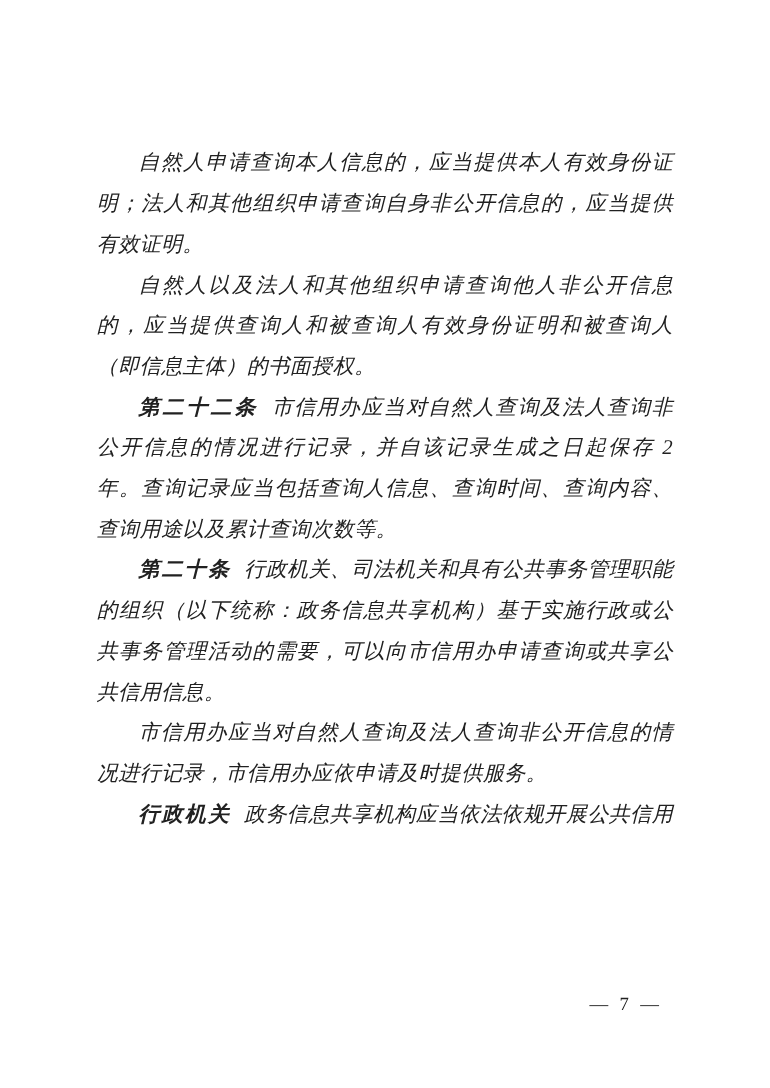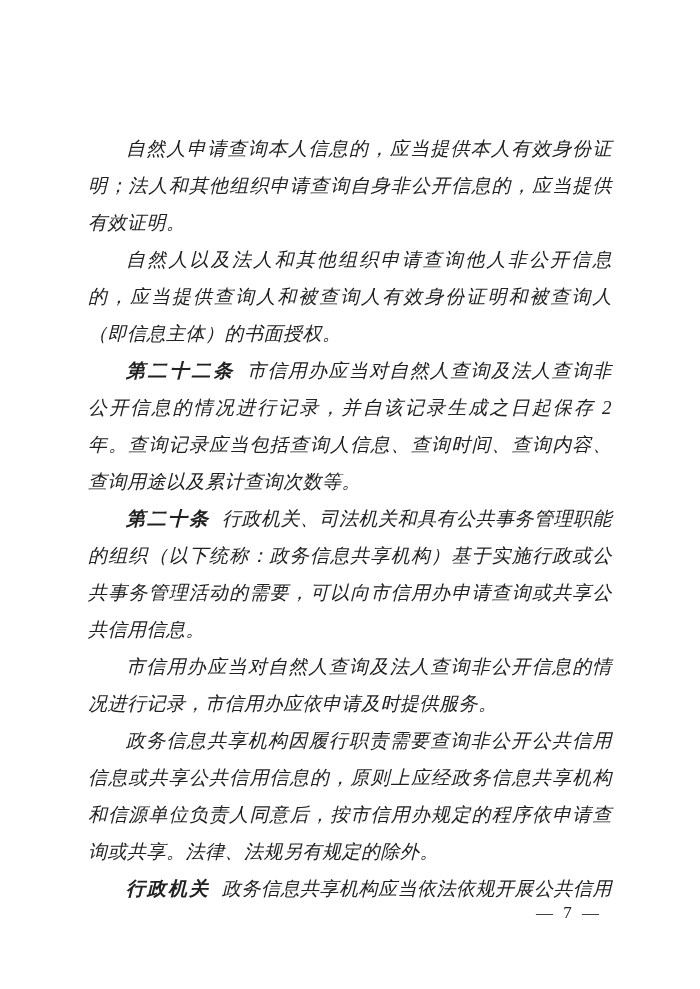--- a/index.html
+++ b/index.html
@@ -62,21 +62,20 @@
     <p class="para"><b class="article-lead"></b><span>自然人申请查询本人信息的，应当提供本人有效身份证明；法人和其他组织申请查询自身非公开信息的，应当提供有效证明。</span></p>
 
     <p class="para"><b class="article-lead"></b><span>自然人以及法人和其他组织申请查询他人非公开信息的，应当提供查询人和被查询人有效身份证明和被查询人（即信息主体）的书面授权。</span></p>
 
     <p class="para"><b class="article-lead">第二十二条</b><span>市信用办应当对自然人查询及法人查询非公开信息的情况进行记录，并自该记录生成之日起保存 2 年。查询记录应当包括查询人信息、查询时间、查询内容、查询用途以及累计查询次数等。</span></p>
 
     <p class="para"><b class="article-lead">第二十条</b><span>行政机关、司法机关和具有公共事务管理职能的组织（以下统称：政务信息共享机构）基于实施行政或公共事务管理活动的需要，可以向市信用办申请查询或共享公共信用信息。</span></p>
 
     <p class="para"><b class="article-lead"></b><span>市信用办应当对自然人查询及法人查询非公开信息的情况进行记录，市信用办应依申请及时提供服务。</span></p>
 
-    <p class="para"><b class="article-lead"></b><span>政务信息共享机构因履行职责需要查询非公开公共信用信息或共享公共信用信息的，原则上应经政务信息共享机构和信源单位负责人同意后，按市信用办规定的程序依申请查询或共享。法律、法规另有规定的除外。</span></p>
 
     <p class="para"><b class="article-lead">行政机关</b><span>政务信息共享机构应当依法依规开展公共信用</span></p>
 
   </div>
 
   <div class="page-number">— 7 —</div>
 
 </div>
 
 </body></html>

